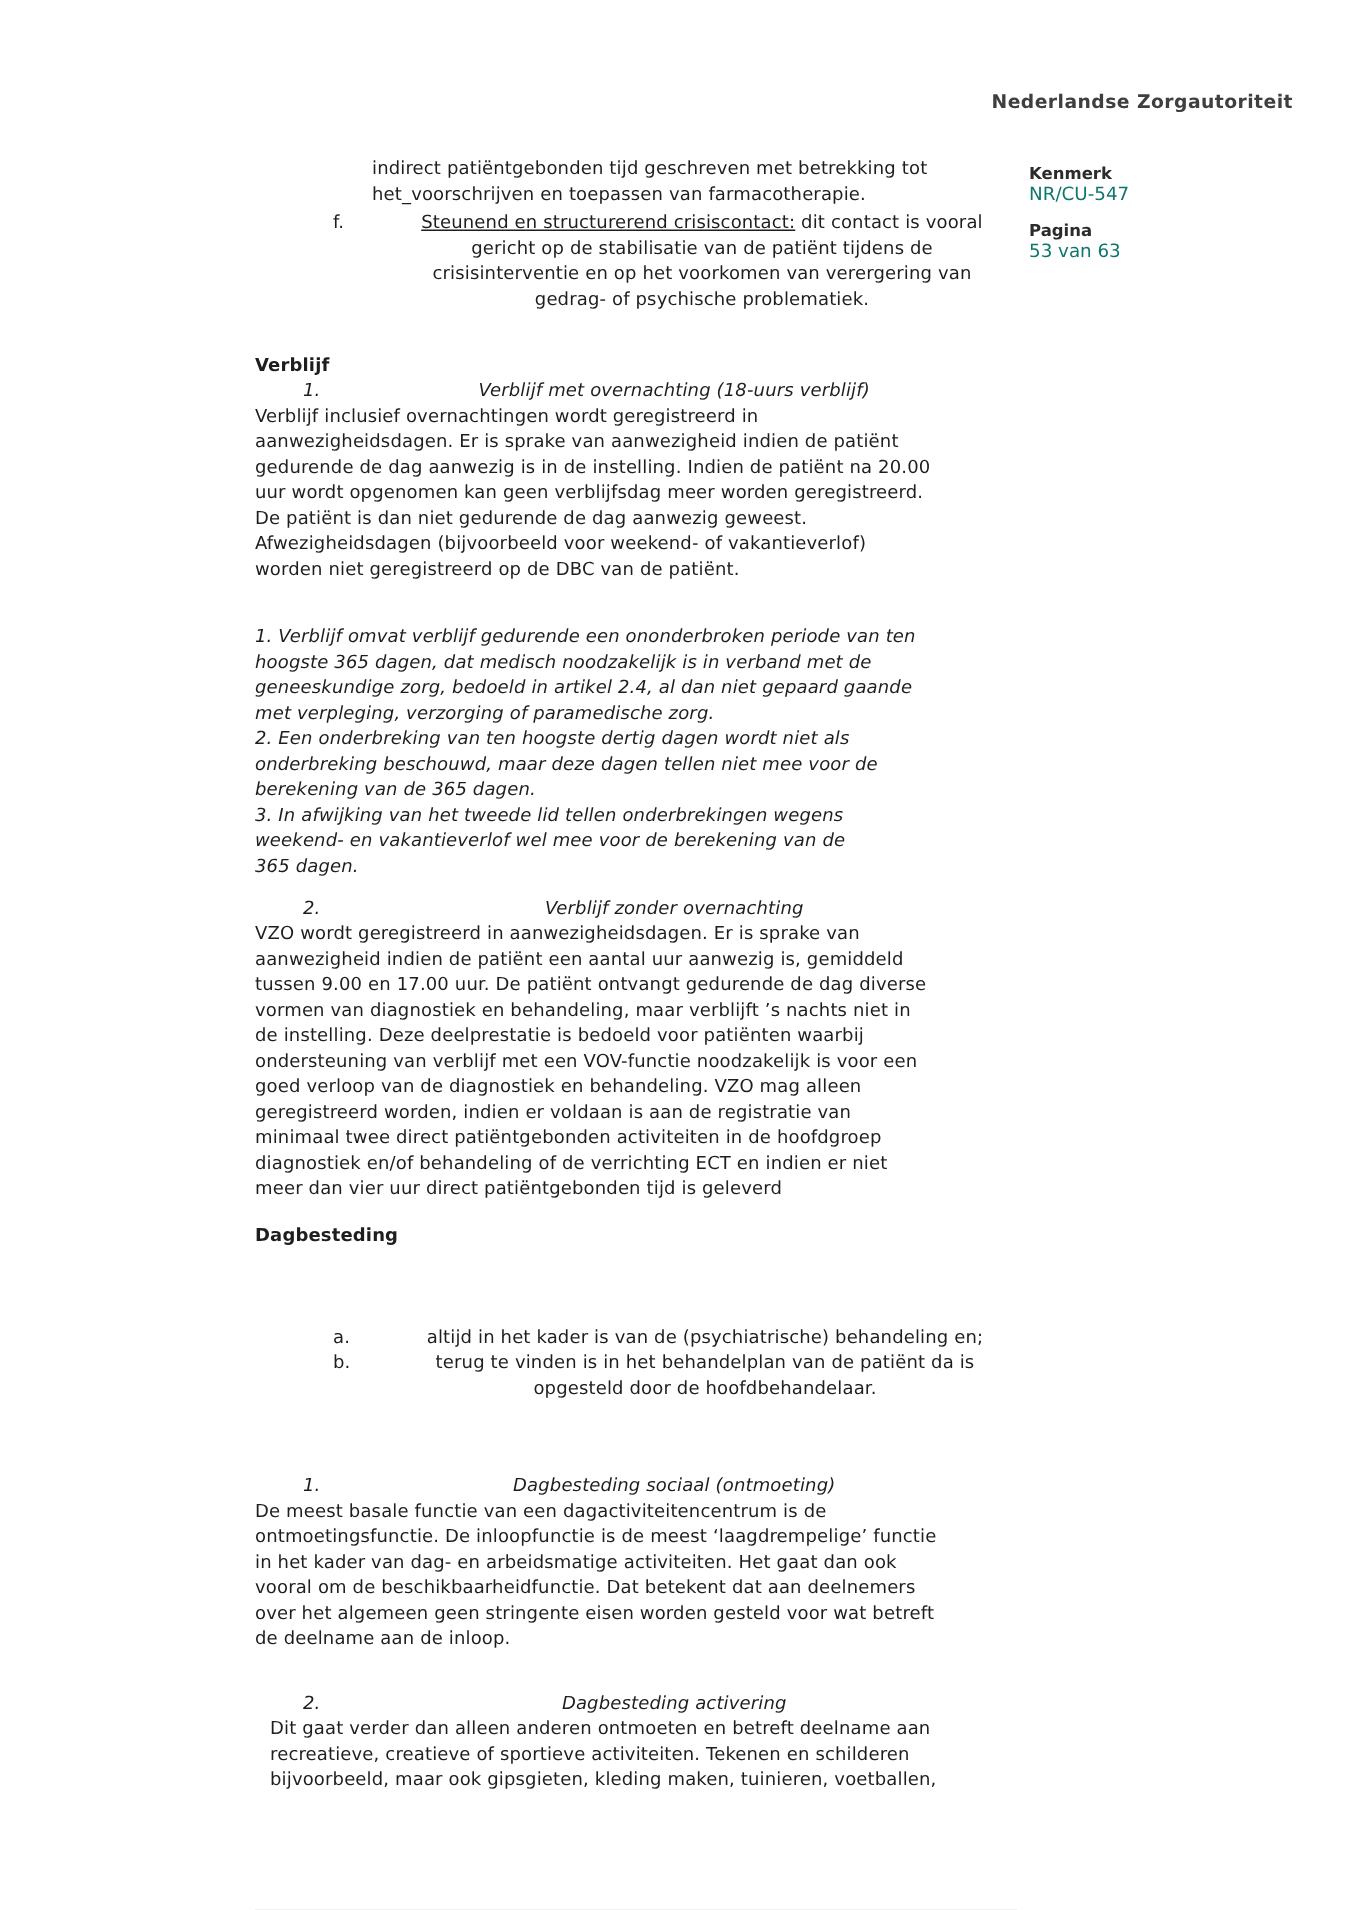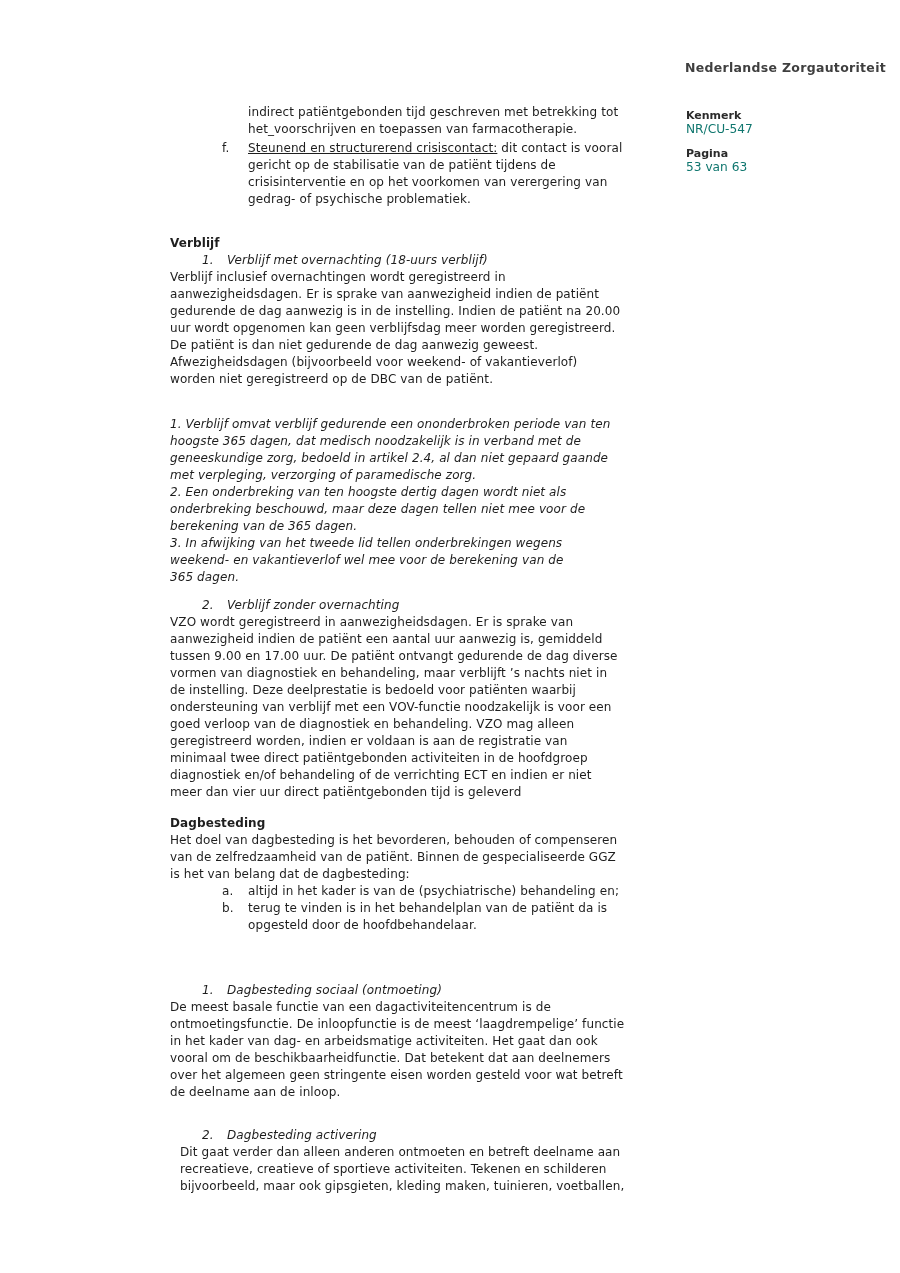--- a/index.html
+++ b/index.html
@@ -14,23 +14,23 @@
     font-size:12px; line-height:17px;
     white-space:pre-line;
     letter-spacing:0.1px;
   }
   .bold   { font-weight:bold; }
   .ital   { font-style:italic; }
   .ul     { text-decoration:underline; }
   .li     { display:flex; white-space:normal; }
   .marker { flex:0 0 26px; white-space:nowrap; }
   .marker.sub { flex:0 0 25px; }
-  .li-body { flex:1 1 auto; white-space:pre-line; }
+  .li-body { flex:1 1 auto; white-space:pre-line;text-align:center; }
   .logo {
-    position:absolute; left:685px; top:60px;
+    position:absolute; left:661px; top:60px;
     font-size:12.5px; font-weight:bold; color:#3f3f3f; letter-spacing:0.3px;
   }
   .meta-label {
     position:absolute; left:686px;
     font-size:11px; font-weight:bold; color:#2b2b2b; line-height:13px;
   }
   .meta-value {
     position:absolute; left:686px;
     font-size:12.2px; color:#0f766e; line-height:14px;
   }
@@ -97,23 +97,20 @@
 de instelling. Deze deelprestatie is bedoeld voor patiënten waarbij
 ondersteuning van verblijf met een VOV-functie noodzakelijk is voor een
 goed verloop van de diagnostiek en behandeling. VZO mag alleen
 geregistreerd worden, indien er voldaan is aan de registratie van
 minimaal twee direct patiëntgebonden activiteiten in de hoofdgroep
 diagnostiek en/of behandeling of de verrichting ECT en indien er niet
 meer dan vier uur direct patiëntgebonden tijd is geleverd</div>
 
   <div class="blk bold" style="top:815px;left:170px;width:300px">Dagbesteding</div>
 
-  <div class="blk" style="top:832px;left:170px;width:560px">Het doel van dagbesteding is het bevorderen, behouden of compenseren
-van de zelfredzaamheid van de patiënt. Binnen de gespecialiseerde GGZ
-is het van belang dat de dagbesteding:</div>
 
   <div class="blk li" style="top:883px;left:222px;width:470px">
       <span class="marker">a.</span>
       <span class="li-body">altijd in het kader is van de (psychiatrische) behandeling en;</span>
     </div>
 
   <div class="blk li" style="top:900px;left:222px;width:470px">
       <span class="marker">b.</span>
       <span class="li-body">terug te vinden is in het behandelplan van de patiënt da is
 opgesteld door de hoofdbehandelaar.</span>

